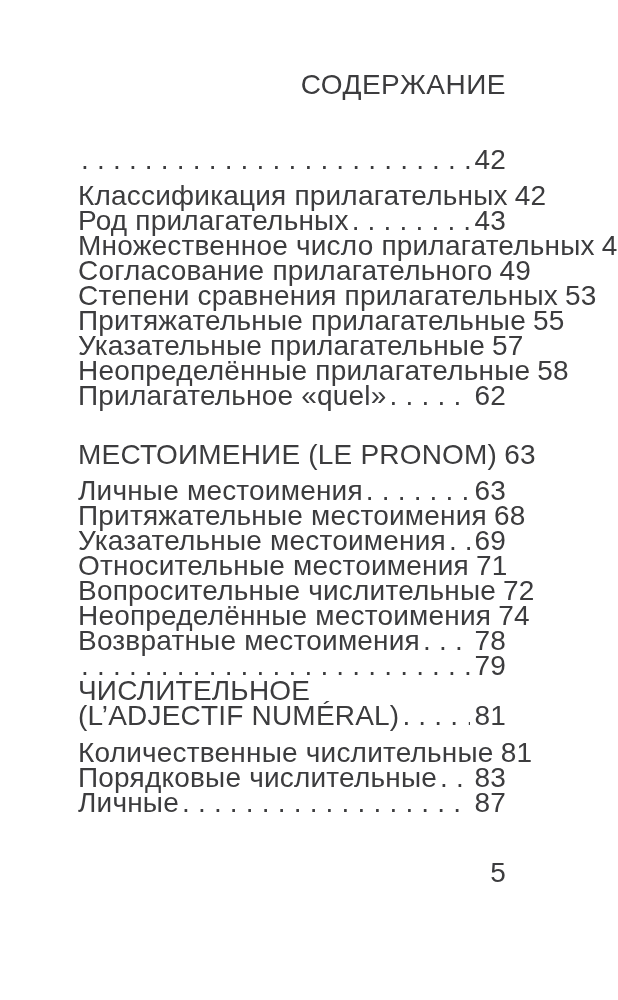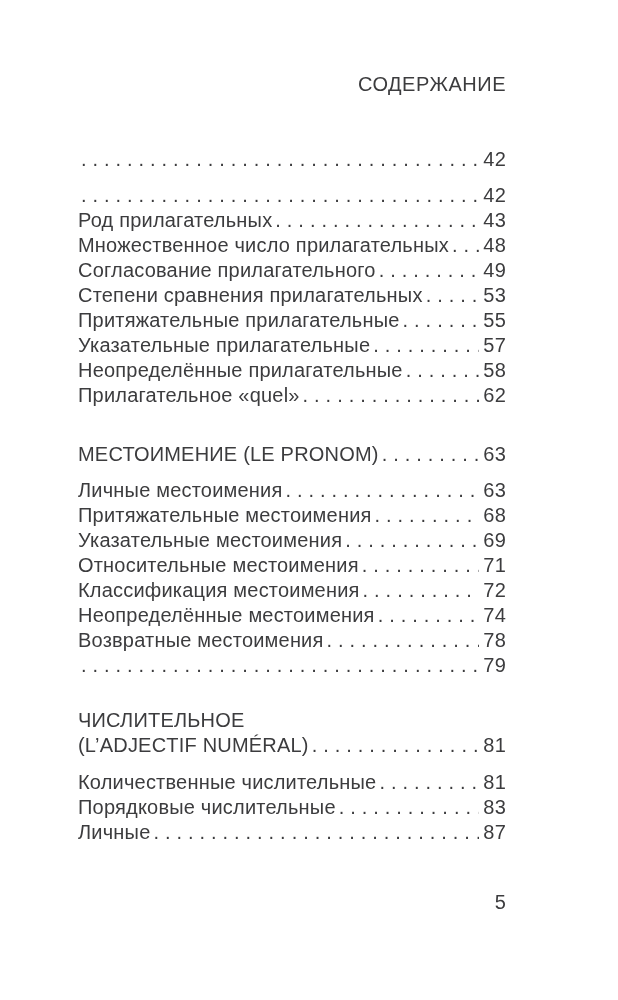--- a/index.html
+++ b/index.html
@@ -4,21 +4,21 @@
 <style>
   * { margin: 0; padding: 0; box-sizing: border-box; }
   html, body { background: #ffffff; }
   .page {
     position: relative;
     width: 618px;
     height: 1000px;
     background: #ffffff;
     padding: 72px 112px 8px 78px;
     font-family: "Liberation Sans", "DejaVu Sans", sans-serif;
-    font-size: 20px;
+    font-size: 28px;
     line-height: 25px;
     color: #3c3c3e;
     letter-spacing: 0.2px;
     overflow: hidden;
   }
   .header { text-align: right; }
   .header-title { letter-spacing: 0.5px; }
 
   .toc-row { display: flex; align-items: baseline; width: 100%; }
   .toc-row .label { white-space: nowrap; flex: 0 0 auto; }
@@ -29,21 +29,21 @@
     white-space: nowrap;
     padding-left: 3px;
   }
   .toc-row .leader::after {
     content: ". . . . . . . . . . . . . . . . . . . . . . . . . . . . . . . . . . . . . . . . . . . . . . . . . .";
   }
   .toc-row .pagenum { flex: 0 0 auto; padding-left: 4px; text-align: center; }
 
   .section-1 { margin-top: 50px; }
   .section-2 { margin-top: 34px; }
-  .section-3 { margin-top: 30px; }
+  .section-3 { }
   .entries { margin-top: 11px; }
   .section-3 .entries { margin-top: 12px; }
 
   .folio { margin-top: 45px; text-align: right; }
 </style>
 </head>
 <body>
 
 <div class="page">
 
@@ -51,20 +51,21 @@
     <span class="header-title">СОДЕРЖАНИЕ</span>
   </div>
 
   <section class="toc-section section-1">
     <div class="toc-row heading">
       <span class="leader"></span>
       <span class="pagenum">42</span>
     </div>
     <div class="entries">
       <div class="toc-row">
+        <span class="label">Классификация прилагательных</span>
         <span class="leader"></span>
         <span class="pagenum">42</span>
       </div>
       <div class="toc-row">
         <span class="label">Род прилагательных</span>
         <span class="leader"></span>
         <span class="pagenum">43</span>
       </div>
       <div class="toc-row">
         <span class="label">Множественное число прилагательных</span>
@@ -125,21 +126,21 @@
         <span class="label">Указательные местоимения</span>
         <span class="leader"></span>
         <span class="pagenum">69</span>
       </div>
       <div class="toc-row">
         <span class="label">Относительные местоимения</span>
         <span class="leader"></span>
         <span class="pagenum">71</span>
       </div>
       <div class="toc-row">
-        <span class="label">Классификация местоимения</span>
+        <span class="label">Вопросительные числительные</span>
         <span class="leader"></span>
         <span class="pagenum">72</span>
       </div>
       <div class="toc-row">
         <span class="label">Неопределённые местоимения</span>
         <span class="leader"></span>
         <span class="pagenum">74</span>
       </div>
       <div class="toc-row">
         <span class="label">Возвратные местоимения</span>

